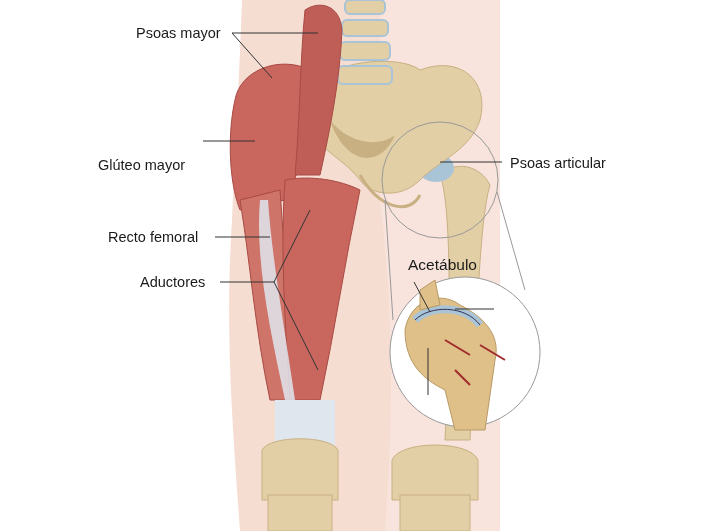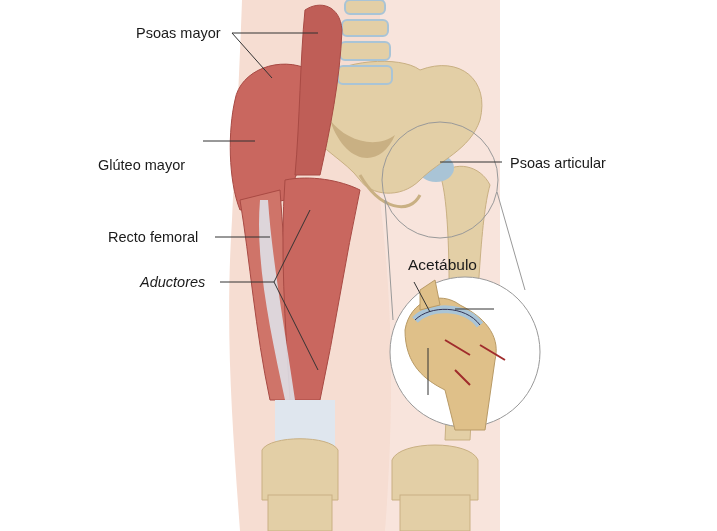--- a/index.html
+++ b/index.html
@@ -75,16 +75,16 @@
       <line x1="440" y1="162" x2="502" y2="162"></line>
       <line x1="414" y1="282" x2="430" y2="312"></line>
       <line x1="455" y1="309" x2="494" y2="309"></line>
       <line x1="428" y1="348" x2="428" y2="395"></line>
     </g>
   </svg>
 
   <span class="label" style="left:136px;top:25px;">Psoas mayor</span>
   <span class="label" style="left:98px;top:133px;margin-top:24px;">Glúteo mayor</span>
   <span class="label" style="left:108px;top:229px;">Recto femoral</span>
-  <span class="label" style="left:140px;top:274px;font-style:italic;">Aductores</span>
+  <span class="label" style="left:140px;top:274px;">Aductores</span>
   <span class="label" style="left:510px;top:155px;">Psoas articular</span>
   <span class="label large" style="left:380px;top:257px;margin-left:28px;">Acetábulo</span>
 </div>
 
 </body></html>

